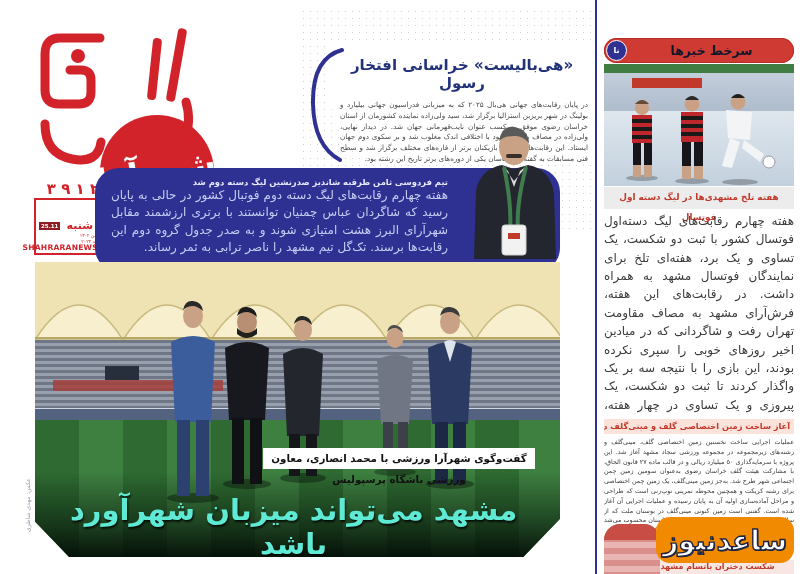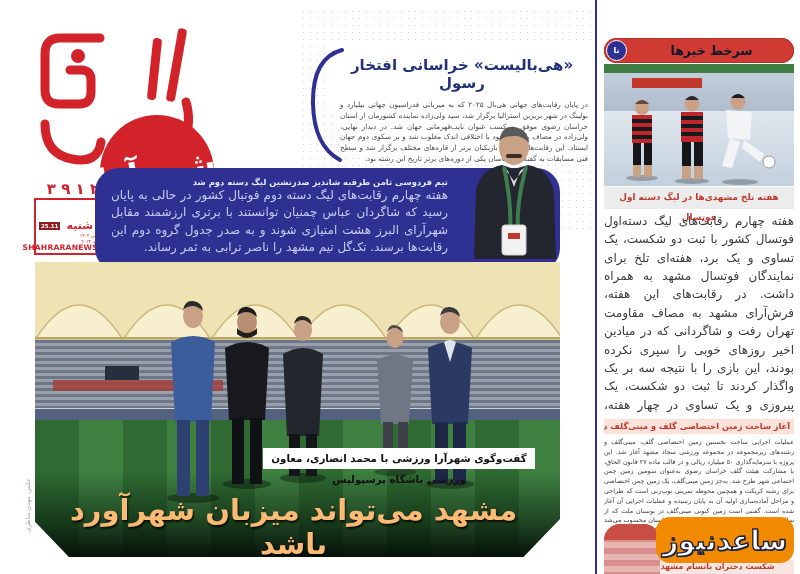--- a/index.html
+++ b/index.html
@@ -66,21 +66,21 @@
         background:repeating-linear-gradient(90deg,#2e6a31 0 44px,#3d8040 44px 88px);}
   .pitch-shade{position:absolute;left:0;top:158px;right:0;bottom:0;
         background:linear-gradient(180deg,rgba(0,0,0,0) 38%,rgba(2,12,6,.5) 74%,rgba(1,8,4,.9) 100%);}
   .figures{position:absolute;left:70px;top:30px;}
 
   .cap1{position:absolute;left:228px;top:186px;width:272px;height:21px;background:#fff;
         color:#111;font-weight:bold;font-size:10.3px;line-height:21px;text-align:center;}
   .cap2{position:absolute;left:293px;top:208px;width:142px;height:19px;background:#fff;
         color:#111;font-weight:bold;font-size:9.8px;line-height:19px;text-align:center;}
   .big-yellow{position:absolute;left:18px;right:26px;top:231px;text-align:center;
-        color:#fdba74;font-weight:bold;font-size:29px;
+        color:#5eead4;font-weight:bold;font-size:29px;
         text-shadow:1px 2px 2px rgba(0,0,0,.75);}
   .photo-credit{position:absolute;left:24px;top:478px;height:72px;writing-mode:vertical-rl;
         transform:rotate(180deg);font-size:6px;color:#9aa0ad;}
 
   
   .sb-banner{position:absolute;left:604px;top:38px;width:190px;height:25px;background:#cf3a33;
         border-radius:13px;display:flex;align-items:center;box-shadow:inset 0 0 0 1px #b52f29;}
   .sb-banner-label{flex:1;text-align:center;color:#0f172a;font-weight:bold;font-size:12.5px;}
   .sb-mini-logo{width:21px;height:21px;border-radius:50%;background:#2e3192;color:#fff;
         font-size:8px;font-weight:bold;display:flex;align-items:center;justify-content:center;

